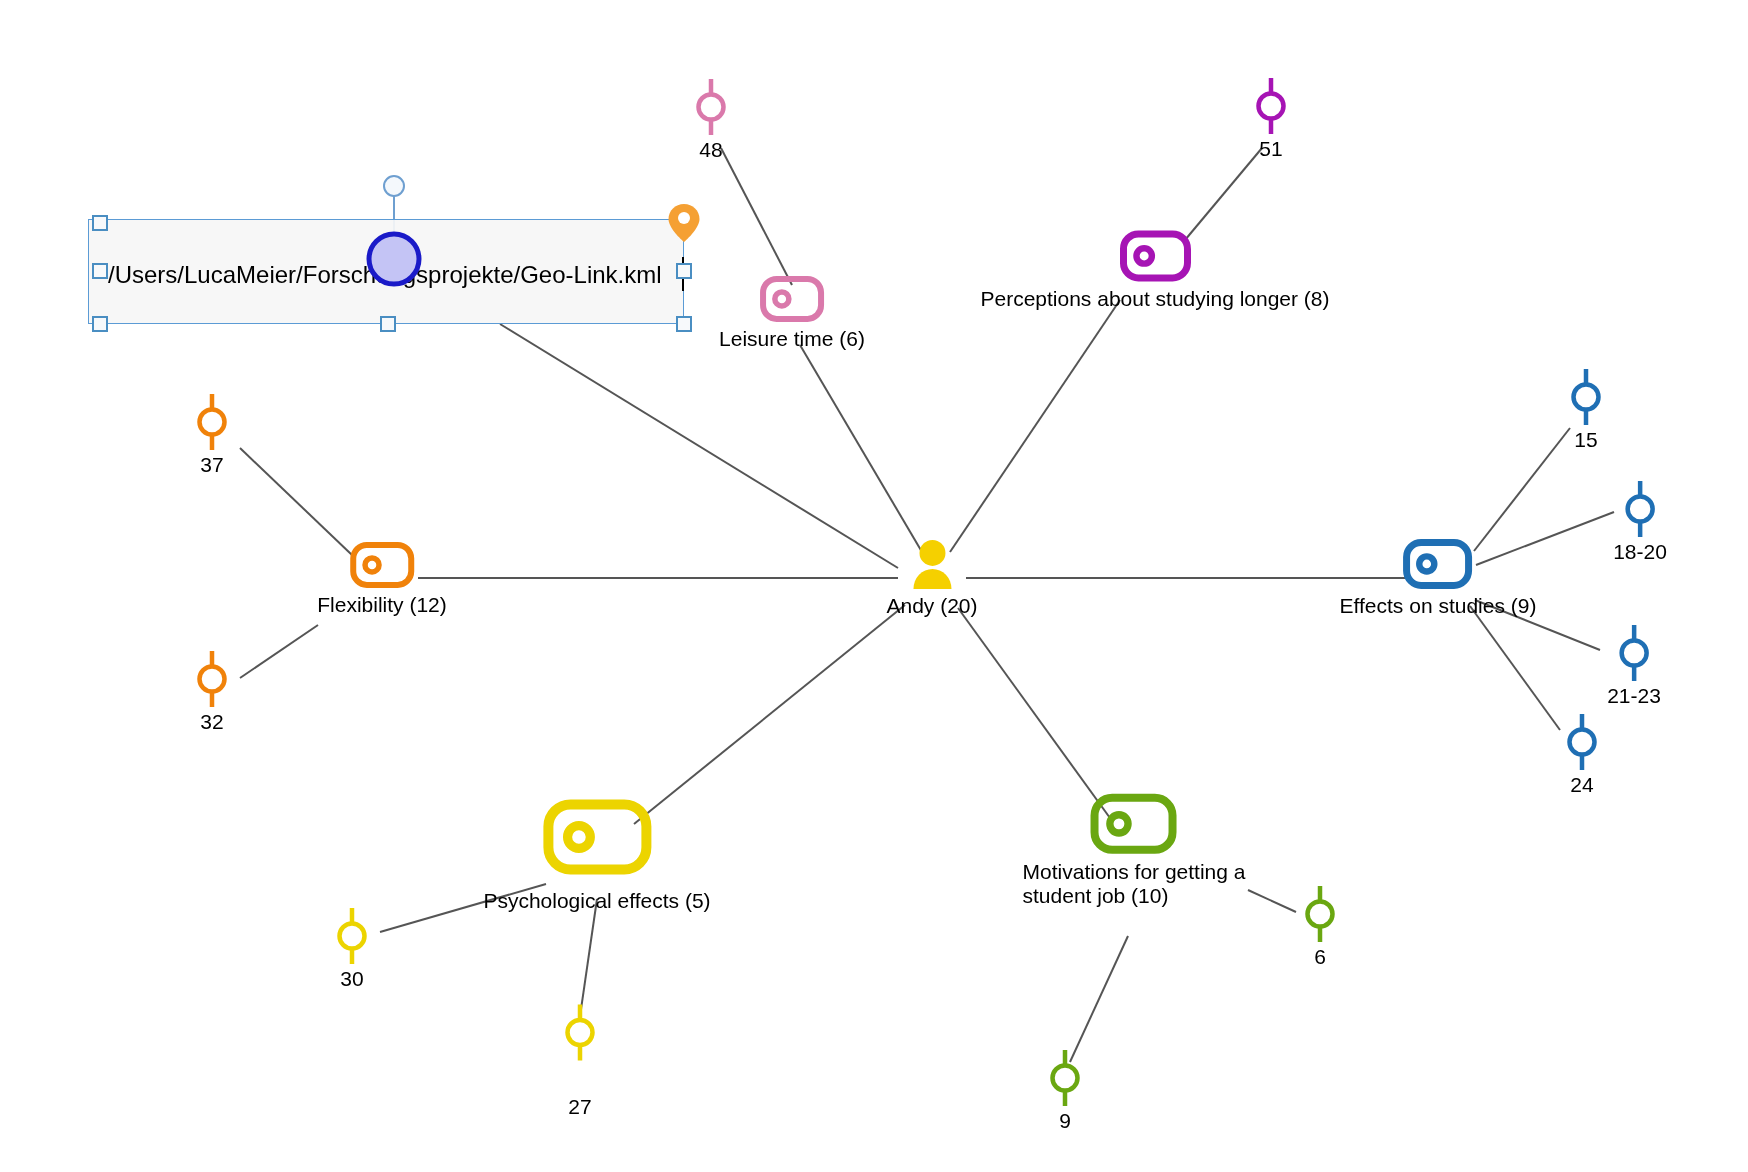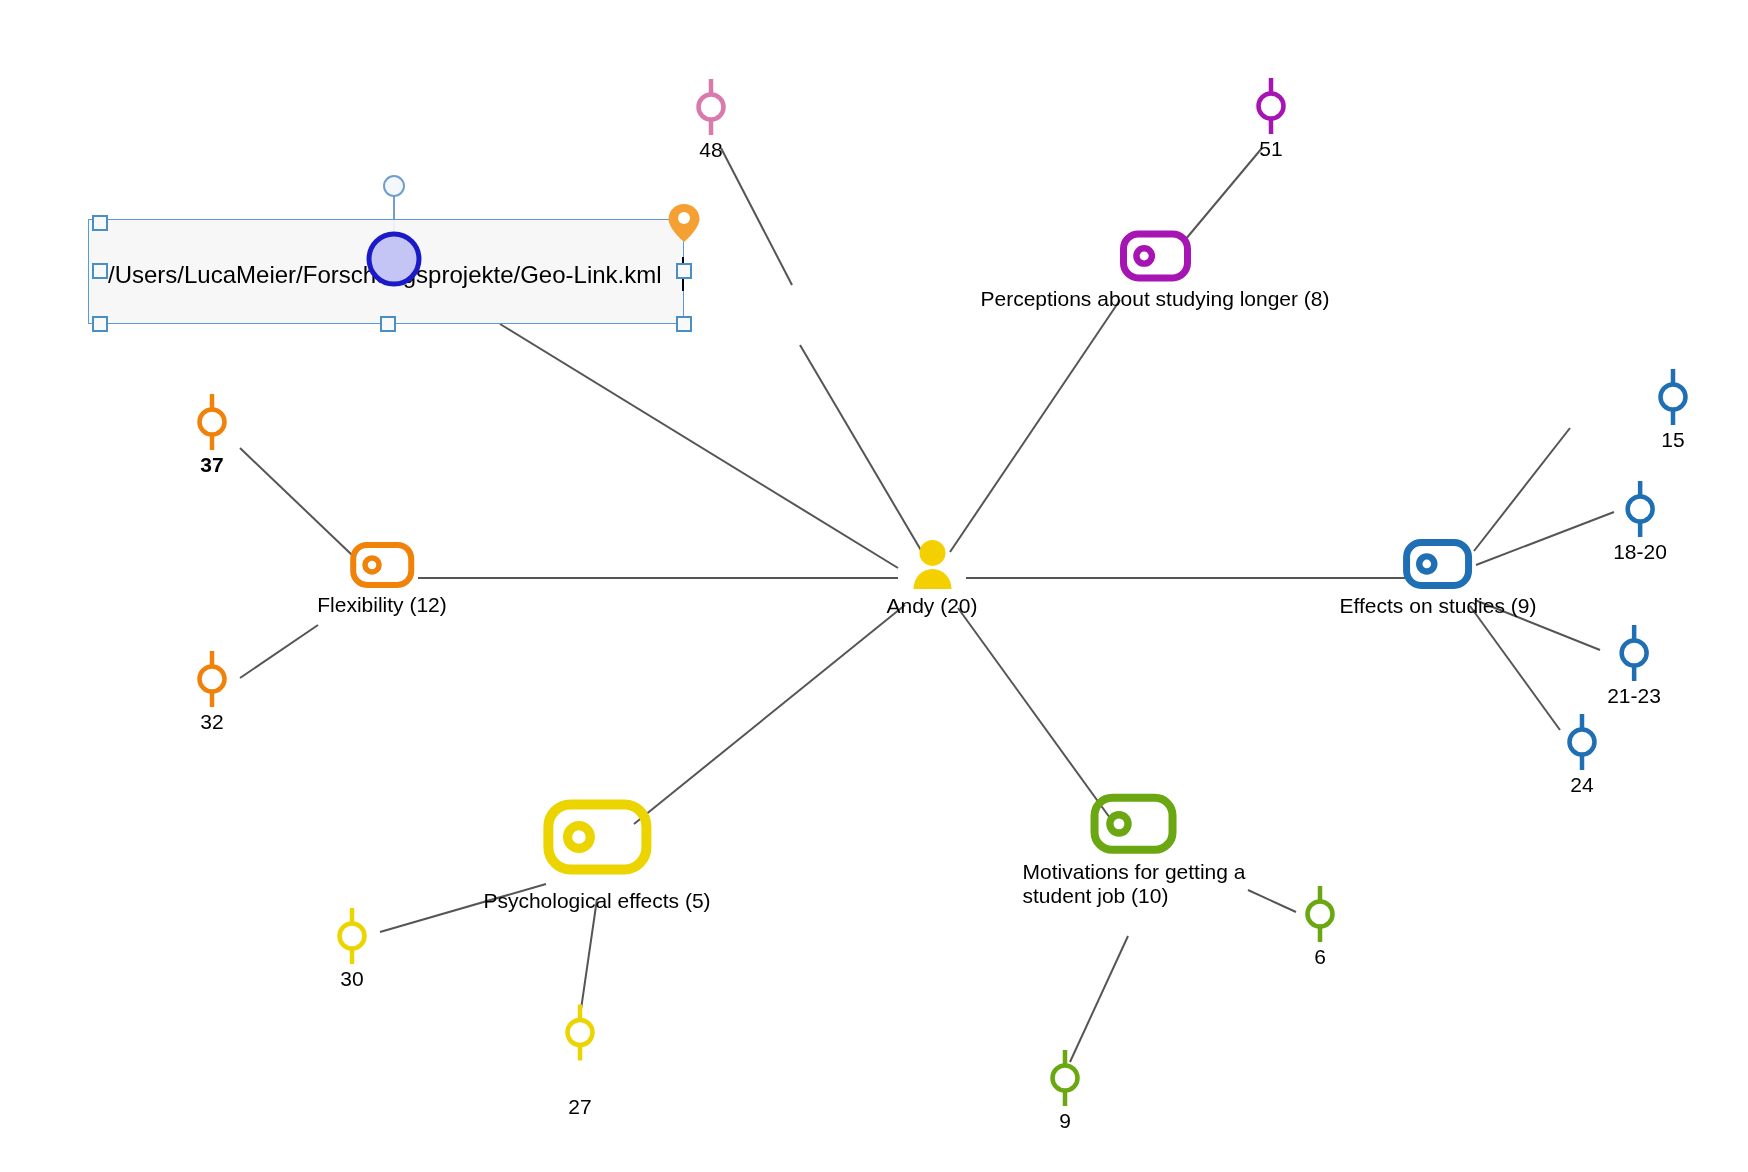--- a/index.html
+++ b/index.html
@@ -147,20 +147,27 @@
         </svg>
         <div class="node-label">Andy (20)</div>
       </div>
       <div class="node" style="left: 382px; top: 578px;">
         <svg width="70" height="52" viewBox="0 0 70 52" class="glyph">
           <rect x="6" y="6" width="58" height="40" rx="13.600000000000001" ry="13.600000000000001" fill="none" stroke="#f0820a" stroke-width="6"></rect>
           <circle cx="24.799999999999997" cy="26" r="7" fill="none" stroke="#f0820a" stroke-width="5.5200000000000005"></circle>
         </svg>
         <div class="node-label">Flexibility (12)</div>
       </div>
+      <div class="node" style="left: 792px; top: 312px;">
+        <svg width="70" height="52" viewBox="0 0 70 52" class="glyph">
+          <rect x="6" y="6" width="58" height="40" rx="13.600000000000001" ry="13.600000000000001" fill="none" stroke="#da79ab" stroke-width="6"></rect>
+          <circle cx="24.799999999999997" cy="26" r="7" fill="none" stroke="#da79ab" stroke-width="5.5200000000000005"></circle>
+        </svg>
+        <div class="node-label">Leisure time (6)</div>
+      </div>
       <div class="node" style="left: 1155px; top: 269px;">
         <svg width="78" height="58" viewBox="0 0 78 58" class="glyph">
           <rect x="7" y="7" width="64" height="44" rx="14.96" ry="14.96" fill="none" stroke="#a614b4" stroke-width="7"></rect>
           <circle cx="27.68" cy="29" r="7.699999999999999" fill="none" stroke="#a614b4" stroke-width="6.44"></circle>
         </svg>
         <div class="node-label">Perceptions about studying longer (8)</div>
       </div>
       <div class="node" style="left: 1438px; top: 577px;">
         <svg width="76" height="57" viewBox="0 0 76 57" class="glyph">
           <rect x="7" y="7" width="62" height="43" rx="14.620000000000001" ry="14.620000000000001" fill="none" stroke="#1f6fb4" stroke-width="7"></rect>
@@ -190,35 +197,35 @@
         </svg>
         <div class="quote-label">48</div>
       </div>
       <div class="node" style="left: 1271px; top: 118px;">
         <svg width="40" height="62" viewBox="0 0 40 62" class="glyph">
           <line x1="20" y1="3" x2="20" y2="59" stroke="#a614b4" stroke-width="4.5"></line>
           <circle cx="20" cy="31" r="12.5" fill="#ffffff" stroke="#a614b4" stroke-width="4.5"></circle>
         </svg>
         <div class="quote-label">51</div>
       </div>
-      <div class="node" style="left: 212px; top: 434px; font-weight: bold;">
+      <div class="node" style="left: 212px; top: 434px;">
         <svg width="40" height="62" viewBox="0 0 40 62" class="glyph">
           <line x1="20" y1="3" x2="20" y2="59" stroke="#f0820a" stroke-width="4.5"></line>
           <circle cx="20" cy="31" r="12.5" fill="#ffffff" stroke="#f0820a" stroke-width="4.5"></circle>
         </svg>
         <div class="quote-label">37</div>
       </div>
       <div class="node" style="left: 212px; top: 691px;">
         <svg width="40" height="62" viewBox="0 0 40 62" class="glyph">
           <line x1="20" y1="3" x2="20" y2="59" stroke="#f0820a" stroke-width="4.5"></line>
           <circle cx="20" cy="31" r="12.5" fill="#ffffff" stroke="#f0820a" stroke-width="4.5"></circle>
         </svg>
         <div class="quote-label">32</div>
       </div>
-      <div class="node" style="left: 1673px; top: 409px;">
+      <div class="node" style="left: 1586px; top: 409px;">
         <svg width="40" height="62" viewBox="0 0 40 62" class="glyph">
           <line x1="20" y1="3" x2="20" y2="59" stroke="#1f6fb4" stroke-width="4.5"></line>
           <circle cx="20" cy="31" r="12.5" fill="#ffffff" stroke="#1f6fb4" stroke-width="4.5"></circle>
         </svg>
         <div class="quote-label">15</div>
       </div>
       <div class="node" style="left: 1640px; top: 521px;">
         <svg width="40" height="62" viewBox="0 0 40 62" class="glyph">
           <line x1="20" y1="3" x2="20" y2="59" stroke="#1f6fb4" stroke-width="4.5"></line>
           <circle cx="20" cy="31" r="12.5" fill="#ffffff" stroke="#1f6fb4" stroke-width="4.5"></circle>

